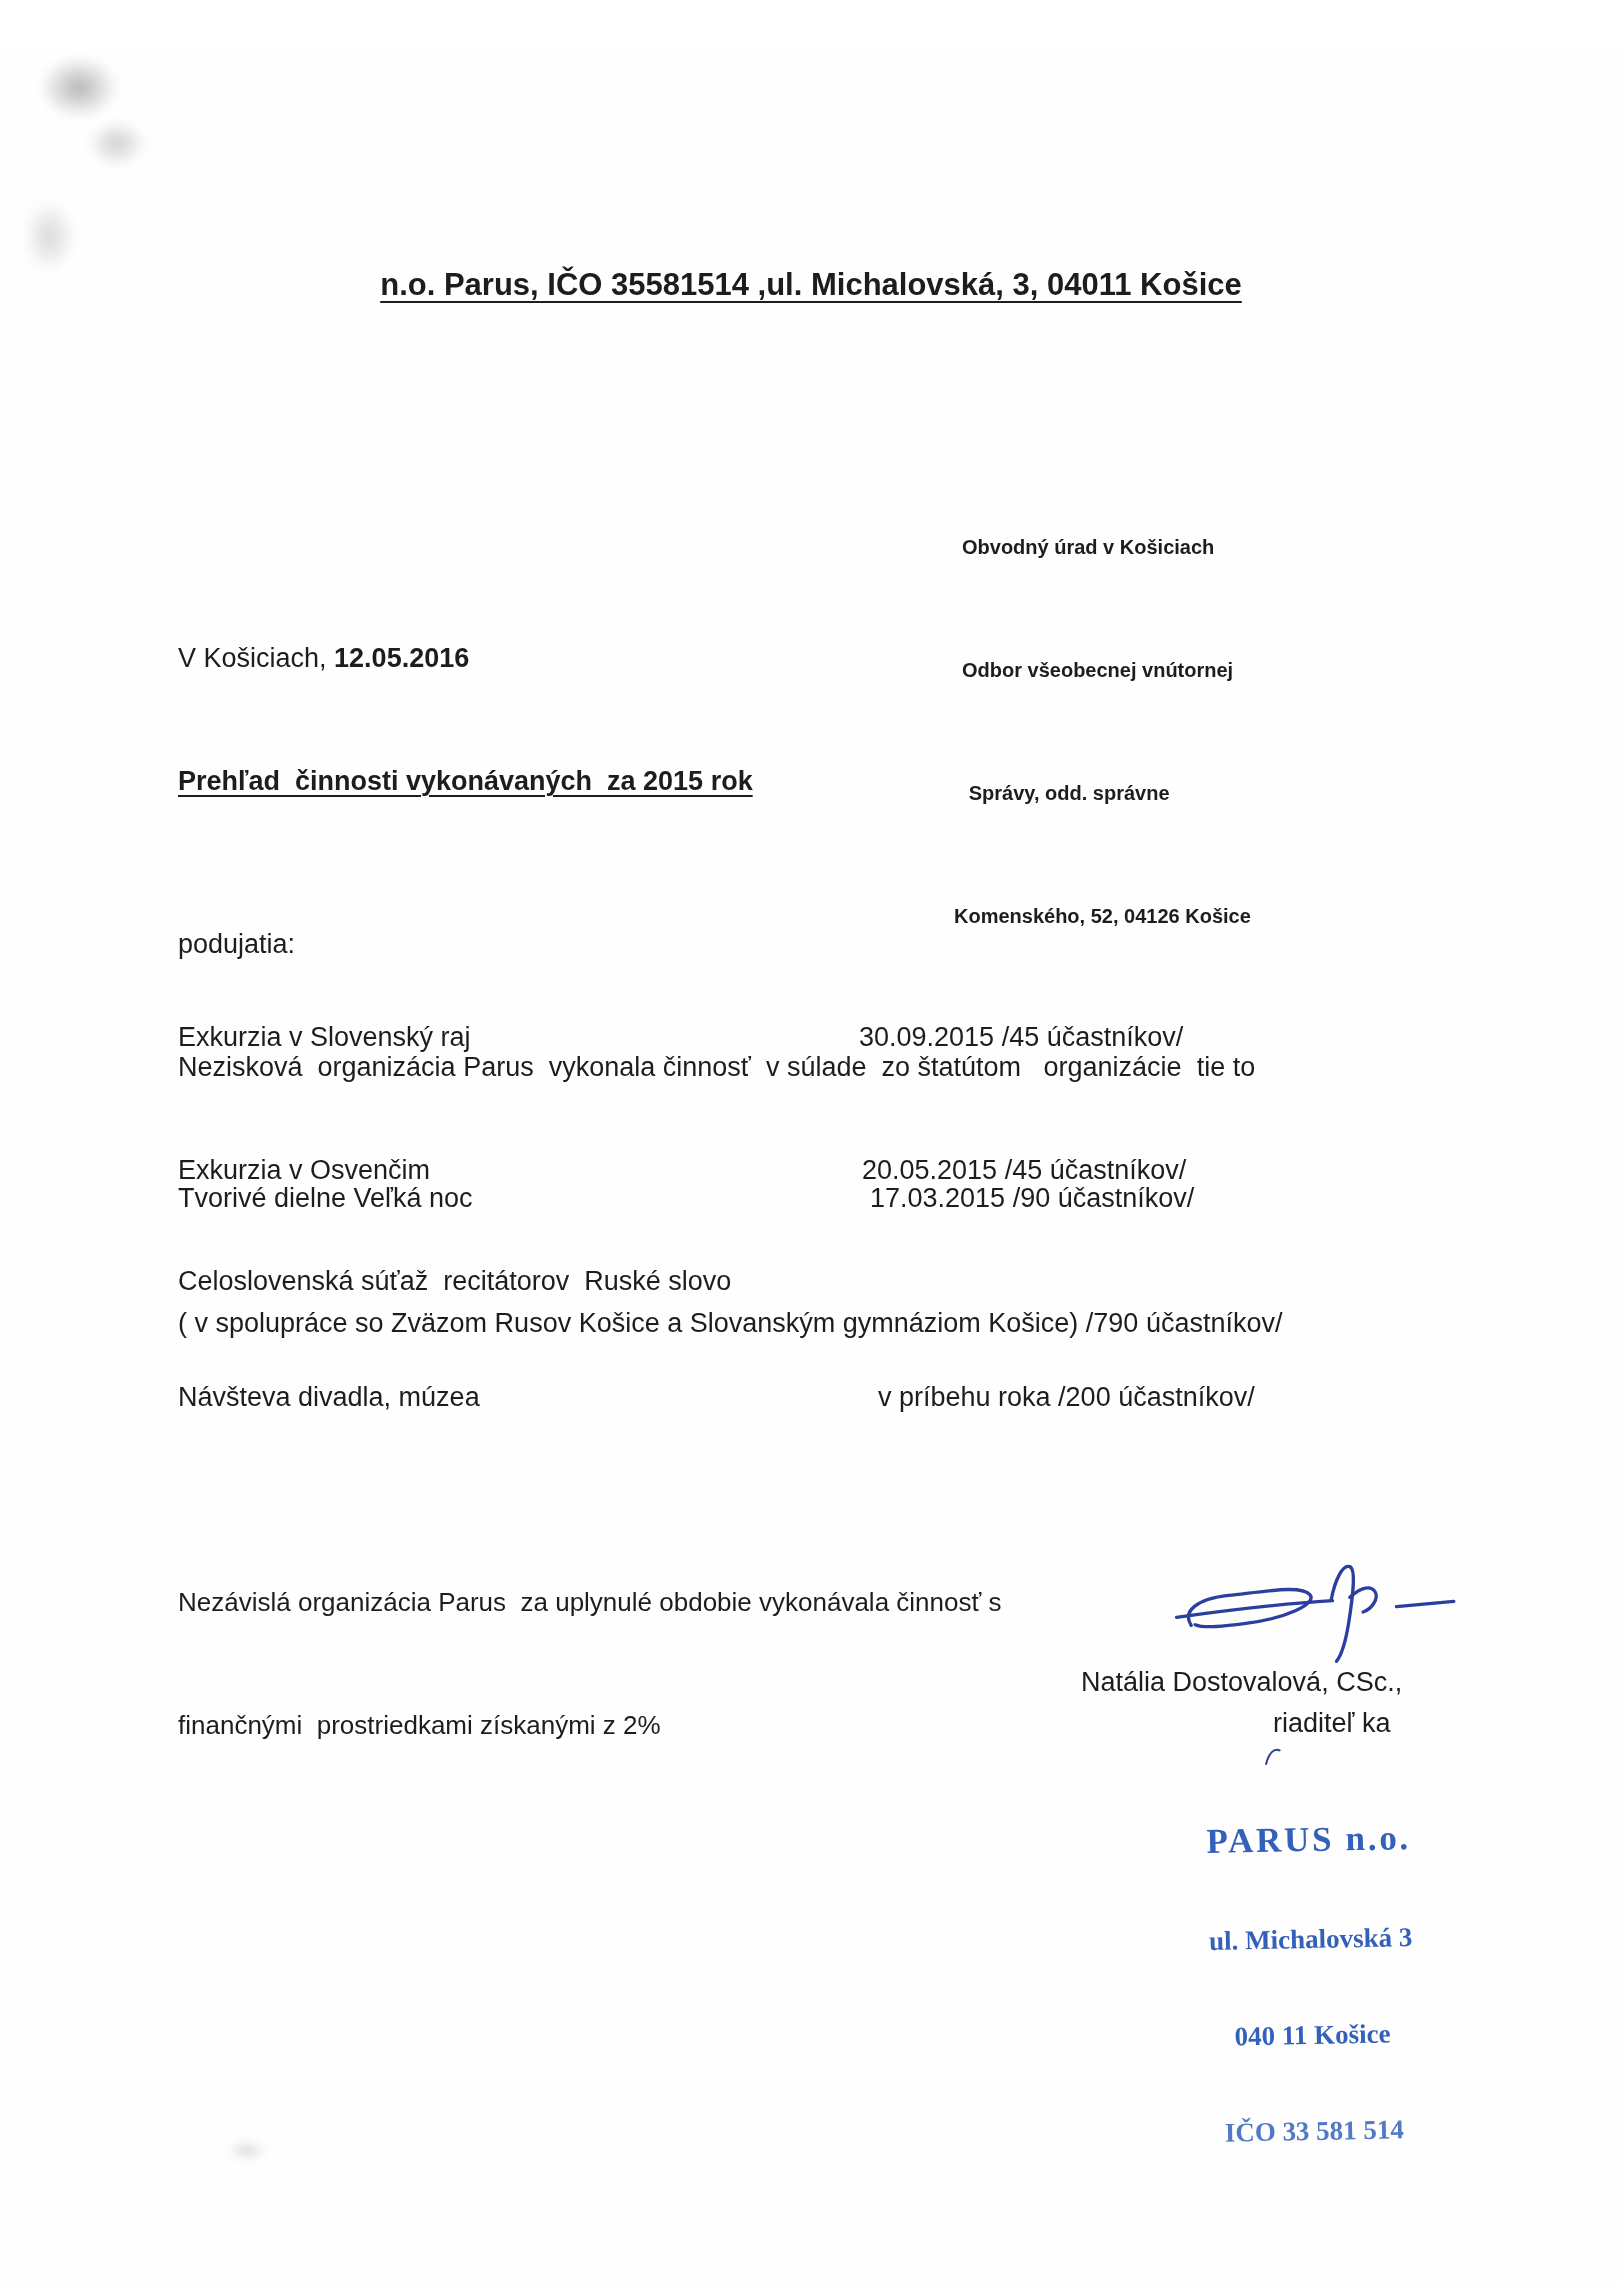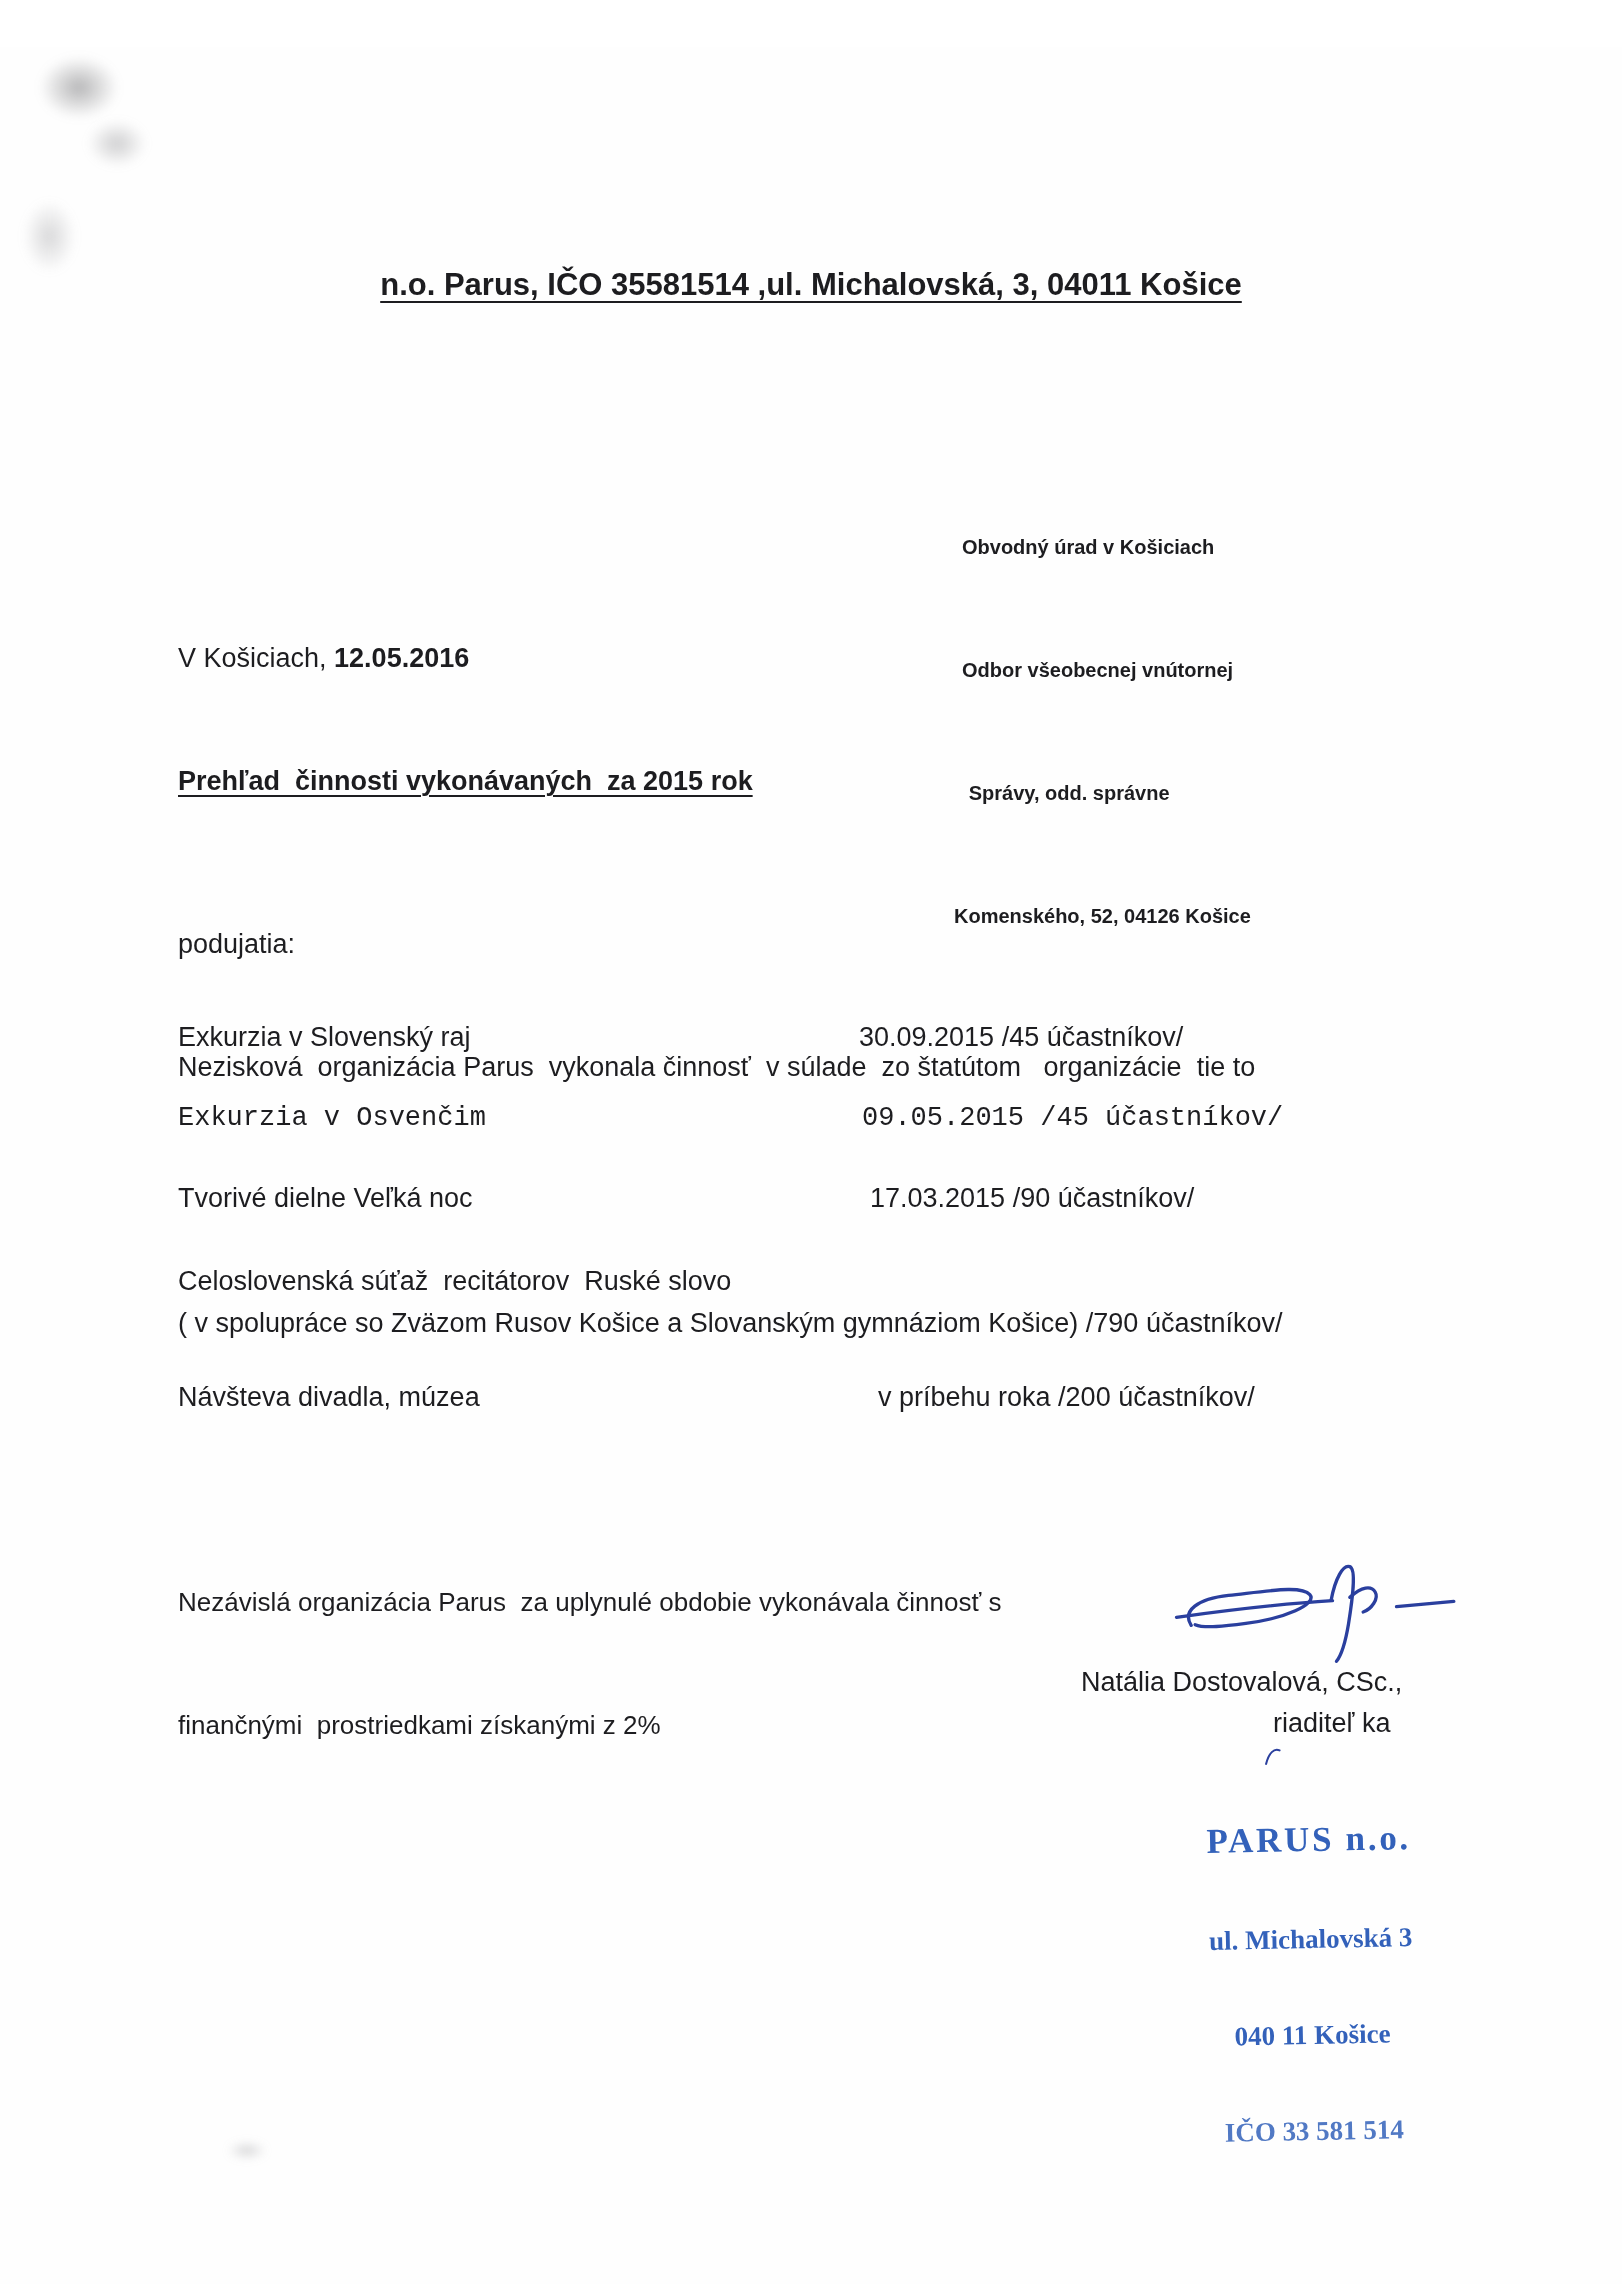--- a/index.html
+++ b/index.html
@@ -69,21 +69,21 @@
 
   .act {
     position: absolute;
     left: 178px;
     width: 1334px;
     font-size: 27px;
     display: grid;
     gap: 48px;
   }
   .act-1 { top: 975px; grid-template-columns: 633px 1fr; }
-  .act-2 { top: 1056px; grid-template-columns: 636px 1fr; font-family: Liberation Mono, monospace; }
+  .act-2 { top: 1108px; grid-template-columns: 636px 1fr; }
   .act-3 { top: 1136px; grid-template-columns: 644px 1fr; }
   .act-4 { top: 1219px; grid-template-columns: 676px 1fr; }
   .act-5 { top: 1335px; grid-template-columns: 652px 1fr; }
   .act-note {
     position: absolute;
     top: 1261px;
     left: 178px;
     width: 1334px;
     font-size: 27px;
   }
@@ -190,21 +190,21 @@
     <div>Nezisková  organizácia Parus  vykonala činnosť  v súlade  zo štatútom   organizácie  tie to</div>
   </div>
 
   
   <div class="act act-1">
     <span>Exkurzia v Slovenský raj</span>
     <span class="val">30.09.2015 /45 účastníkov/</span>
   </div>
   <div class="act act-2">
     <span>Exkurzia v Osvenčim</span>
-    <span class="val">09.05.2015 /45 účastníkov/</span>
+    <span class="val">20.05.2015 /45 účastníkov/</span>
   </div>
   <div class="act act-3">
     <span>Tvorivé dielne Veľká noc</span>
     <span class="val">17.03.2015 /90 účastníkov/</span>
   </div>
   <div class="act act-4">
     <span>Celoslovenská súťaž  recitátorov  Ruské slovo</span>
   </div>
   <div class="act-note">( v spolupráce so Zväzom Rusov Košice a Slovanským gymnáziom Košice) /790 účastníkov/</div>
   <div class="act act-5">

